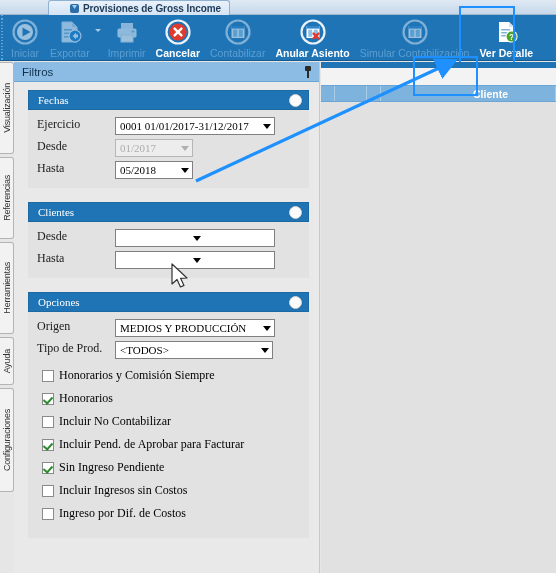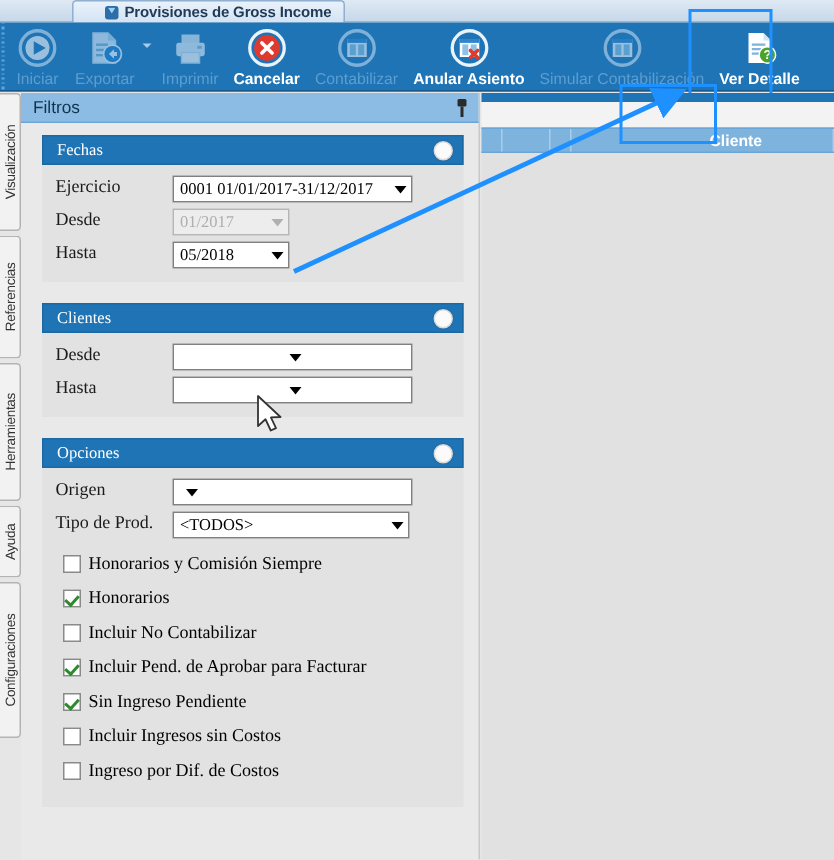--- a/index.html
+++ b/index.html
@@ -436,20 +436,21 @@
 
       <div class="group">
         <div class="group-head">
           <span class="gtitle">Opciones</span>
           <span class="toggle-knob"></span>
         </div>
         <div class="group-body">
           <div class="row">
             <span class="rlabel">Origen</span>
             <div class="combo w-origen">
+              <span class="ctext">MEDIOS Y PRODUCCIÓN</span>
               <span class="carrow">
                   <i></i>
                 </span>
             </div>
           </div>
           <div class="row" style="margin-bottom:0;">
             <span class="rlabel">Tipo de Prod.</span>
             <div class="combo w-tipoprod">
               <span class="ctext">&lt;TODOS&gt;</span>
               <span class="carrow">

